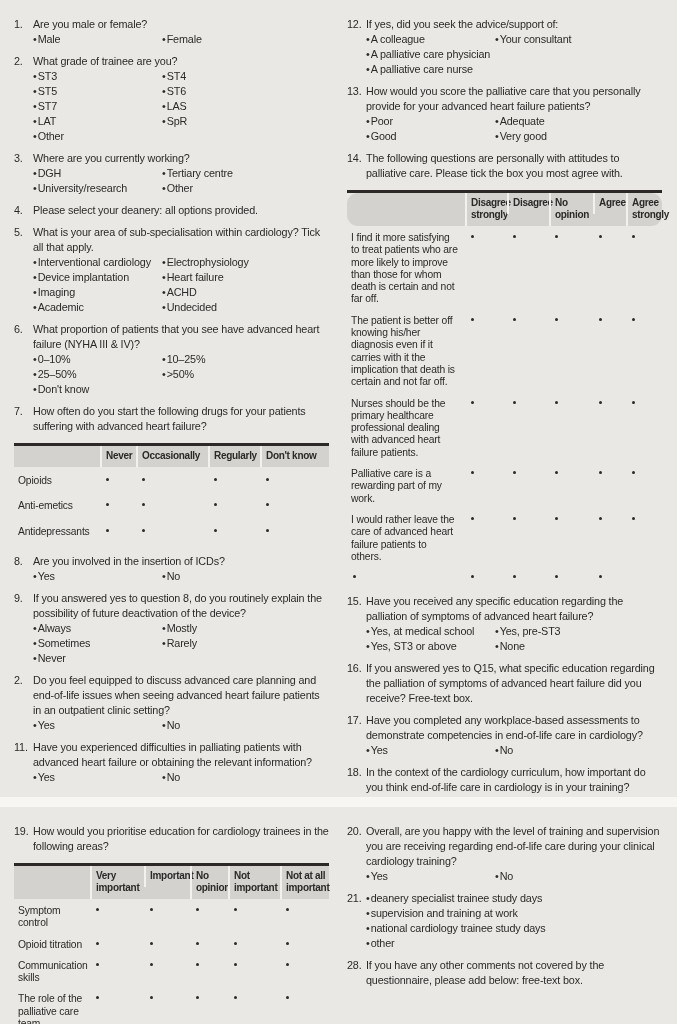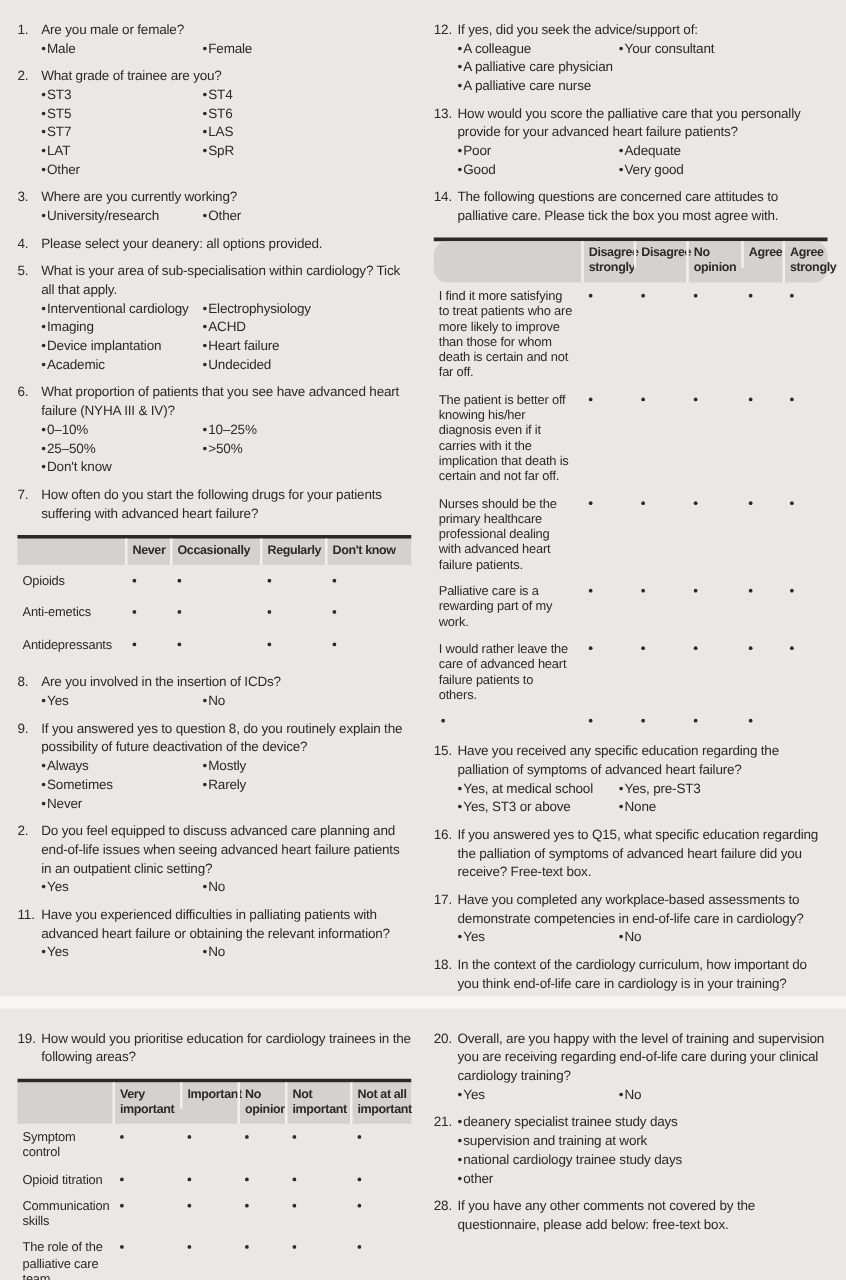--- a/index.html
+++ b/index.html
@@ -110,46 +110,50 @@
           <div class="optrow">
             <span class="opt">Other</span>
           </div>
         </div>
       </div>
       <div class="question">
         <div class="qnum">3.</div>
         <div class="qbody">
           <div class="qtext">Where are you currently working?</div>
           <div class="optrow">
+            <span class="opt">DGH</span>
+            <span class="opt">Tertiary centre</span>
+          </div>
+          <div class="optrow">
             <span class="opt">University/research</span>
             <span class="opt">Other</span>
           </div>
         </div>
       </div>
       <div class="question">
         <div class="qnum">4.</div>
         <div class="qbody">
           <div class="qtext">Please select your deanery: all options provided.</div>
         </div>
       </div>
       <div class="question">
         <div class="qnum">5.</div>
         <div class="qbody">
           <div class="qtext">What is your area of sub-specialisation within cardiology? Tick all that apply.</div>
           <div class="optrow">
             <span class="opt">Interventional cardiology</span>
             <span class="opt">Electrophysiology</span>
           </div>
           <div class="optrow">
+            <span class="opt">Device implantation</span>
+            <span class="opt">Heart failure</span>
+          </div>
+          <div class="optrow">
             <span class="opt">Imaging</span>
             <span class="opt">ACHD</span>
-          </div>
-          <div class="optrow">
-            <span class="opt">Device implantation</span>
-            <span class="opt">Heart failure</span>
           </div>
           <div class="optrow">
             <span class="opt">Academic</span>
             <span class="opt">Undecided</span>
           </div>
         </div>
       </div>
       <div class="question">
         <div class="qnum">6.</div>
         <div class="qbody">
@@ -302,21 +306,21 @@
           </div>
           <div class="optrow">
             <span class="opt">Good</span>
             <span class="opt">Very good</span>
           </div>
         </div>
       </div>
       <div class="question">
         <div class="qnum">14.</div>
         <div class="qbody">
-          <div class="qtext">The following questions are concerned care attitudes to palliative care. Please tick the box you most agree with.</div>
+          <div class="qtext">The following questions are personally with attitudes to palliative care. Please tick the box you most agree with.</div>
         </div>
       </div>
       <div class="tbl tbl-q14">
         <div class="trow thead">
           <div class="tcell hcell stemhead"></div>
           <div class="tcell hcell">Disagree strongly</div>
           <div class="tcell hcell">Disagree</div>
           <div class="tcell hcell">No opinion</div>
           <div class="tcell hcell">Agree</div>
           <div class="tcell hcell">Agree strongly</div>

